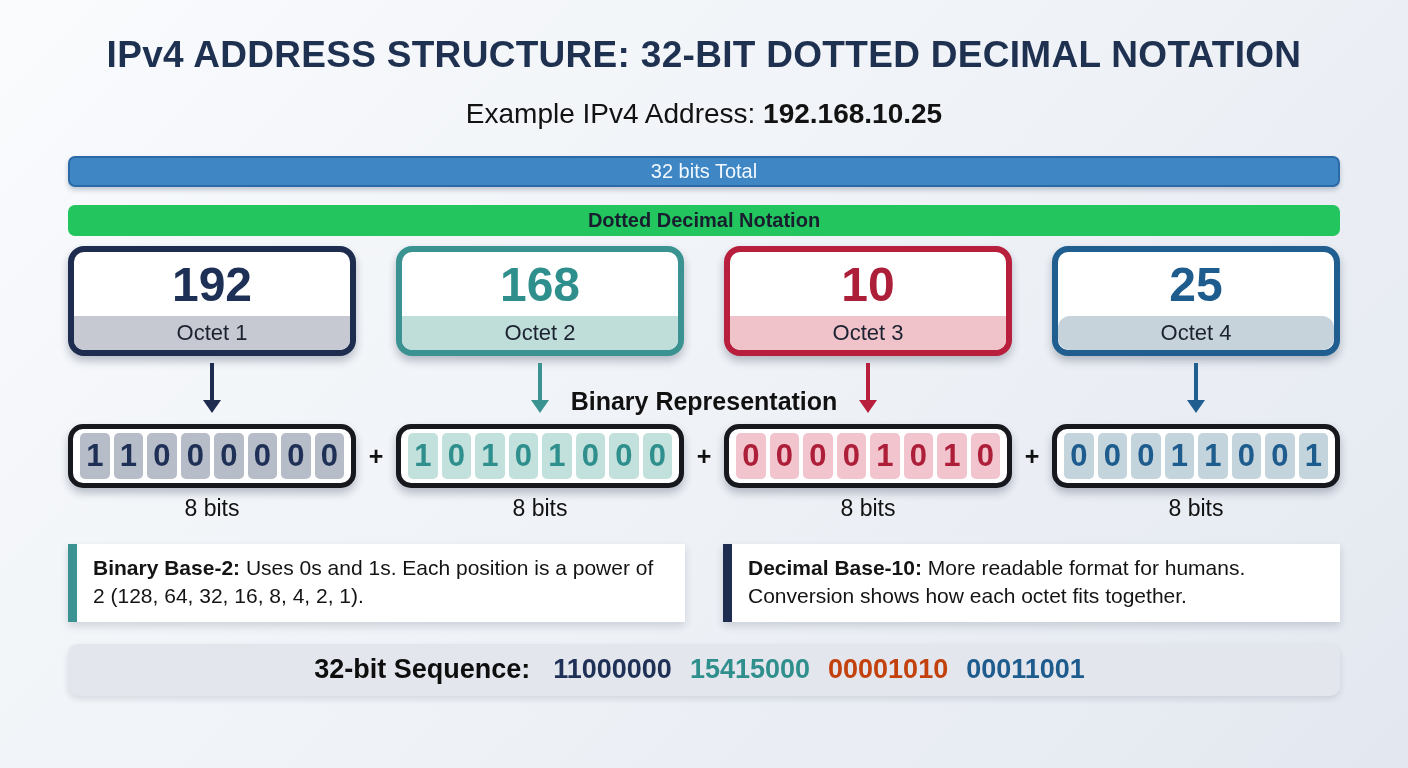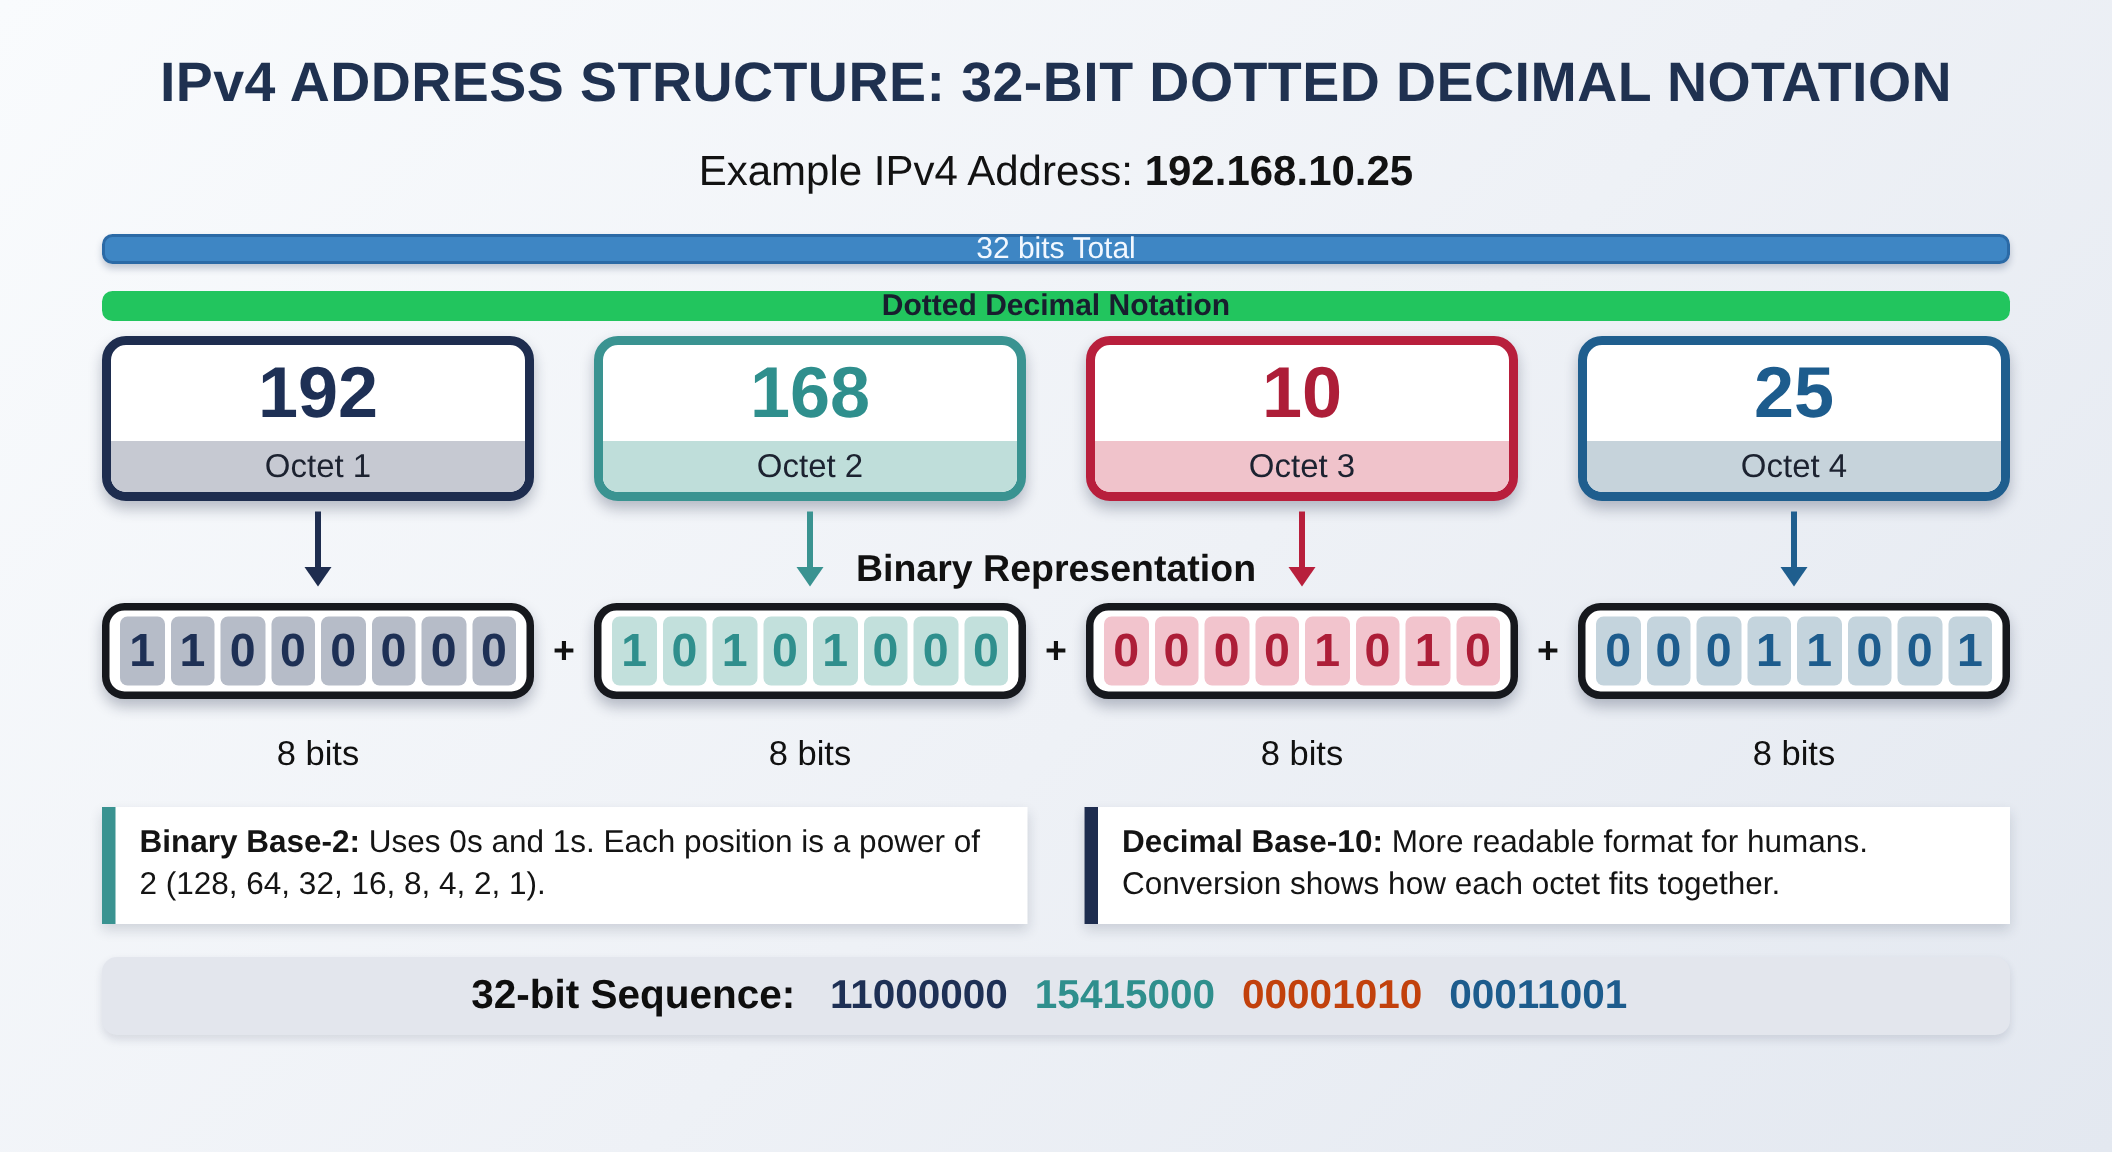--- a/index.html
+++ b/index.html
@@ -14,21 +14,21 @@
   
   .title {
     text-align:center; font-size:37px; font-weight:800; color:#1f3150;
     letter-spacing:.3px; white-space:nowrap; margin-top:4px;
   }
   .subtitle { text-align:center; font-size:28px; margin-top:22px; color:#121212; }
   .subtitle .bold { font-weight:bold; }
 
   
   .bar {
-    width:100%; height:20px; border-radius:7px; display:flex;
+    width:100%; height:31px; border-radius:7px; display:flex;
     align-items:center; justify-content:center; font-size:20px;
   }
   .bar.blue {
     background:#3e86c4; border:2px solid #2b6aa6; color:#f2f8ff;
     box-shadow:0 3px 5px rgba(30,50,90,.25);
   }
   .bar.gray {
     background:#22c55e; color:#181e2e; font-weight:bold;
   }
   .bar-total { margin-top:26px; }
@@ -41,21 +41,21 @@
     flex:1; background:#fff; border-radius:16px; overflow:hidden;
     border:6px solid; box-shadow:0 5px 9px rgba(25,35,65,.28);
   }
   .octet-num { height:64px; display:flex; align-items:center; justify-content:center;
     font-size:48px; font-weight:800; }
   .octet-strip { height:34px; display:flex; align-items:center; justify-content:center;
     font-size:22px; color:#1c2230; }
   .b-navy { border-color:#1e2d4f; }  .t-navy { color:#1e3055; }  .s-navy { background:#c6c9d2; }
   .b-teal { border-color:#3a9391; }  .t-teal { color:#2f8f8d; }  .s-teal { background:#bfdeda; }
   .b-red  { border-color:#b81f3c; }  .t-red  { color:#ad1e38; }  .s-red  { background:#f0c3cb; }
-  .b-steel{ border-color:#1f5e8e; }  .t-steel{ color:#1d5c8d; }  .s-steel{ background:#c6d3db; }
+  .b-steel{ border-color:#1f5e8e; }  .t-steel{ color:#1d5c8d; }  .s-steel{ background:#c6d3db;border-radius:12px; }
 
   
   .arrow-row { position:relative; display:flex; gap:40px; height:62px; margin-top:2px; }
   .arrow-col { flex:1; display:flex; justify-content:center; align-items:flex-start; padding-top:5px; }
   .arrow { display:flex; flex-direction:column; align-items:center; }
   .arrow .stem { width:4px; height:37px; background:currentColor; }
   .arrow .head { width:0; height:0; border-left:9px solid transparent;
     border-right:9px solid transparent; border-top:13px solid currentColor; }
   .binary-rep-label {
     position:absolute; left:50%; bottom:4px; transform:translateX(-50%);
@@ -73,21 +73,21 @@
     flex:1; margin:0 2px; height:46px; border-radius:5px;
     display:flex; align-items:center; justify-content:center;
     font-size:31px; font-weight:800;
   }
   .cells-navy .bit-cell { background:#b6bcc8; color:#1e3055; }
   .cells-teal .bit-cell { background:#c2e0dc; color:#2f8f8d; }
   .cells-red  .bit-cell { background:#f2c4cd; color:#ad1e38; }
   .cells-steel .bit-cell{ background:#c4d4dd; color:#1d5c8d; }
 
   
-  .bits-row { display:flex; align-items:center; margin-top:23px; margin-bottom:12px; }
+  .bits-row { display:flex; align-items:center; margin-top:7px; margin-bottom:12px; }
   .bits-label { flex:1; text-align:center; font-size:23px; color:#111; }
   .bits-spacer { flex:0 0 40px; }
 
   
   .info-row { display:flex; gap:38px; margin-top:22px; }
   .info-box {
     flex:1; background:#fff; border-radius:0; padding:10px 16px 12px 16px;
     font-size:21px; line-height:1.33; color:#141414;
     border-left:9px solid; box-shadow:0 4px 8px rgba(25,35,65,.16);
   }

